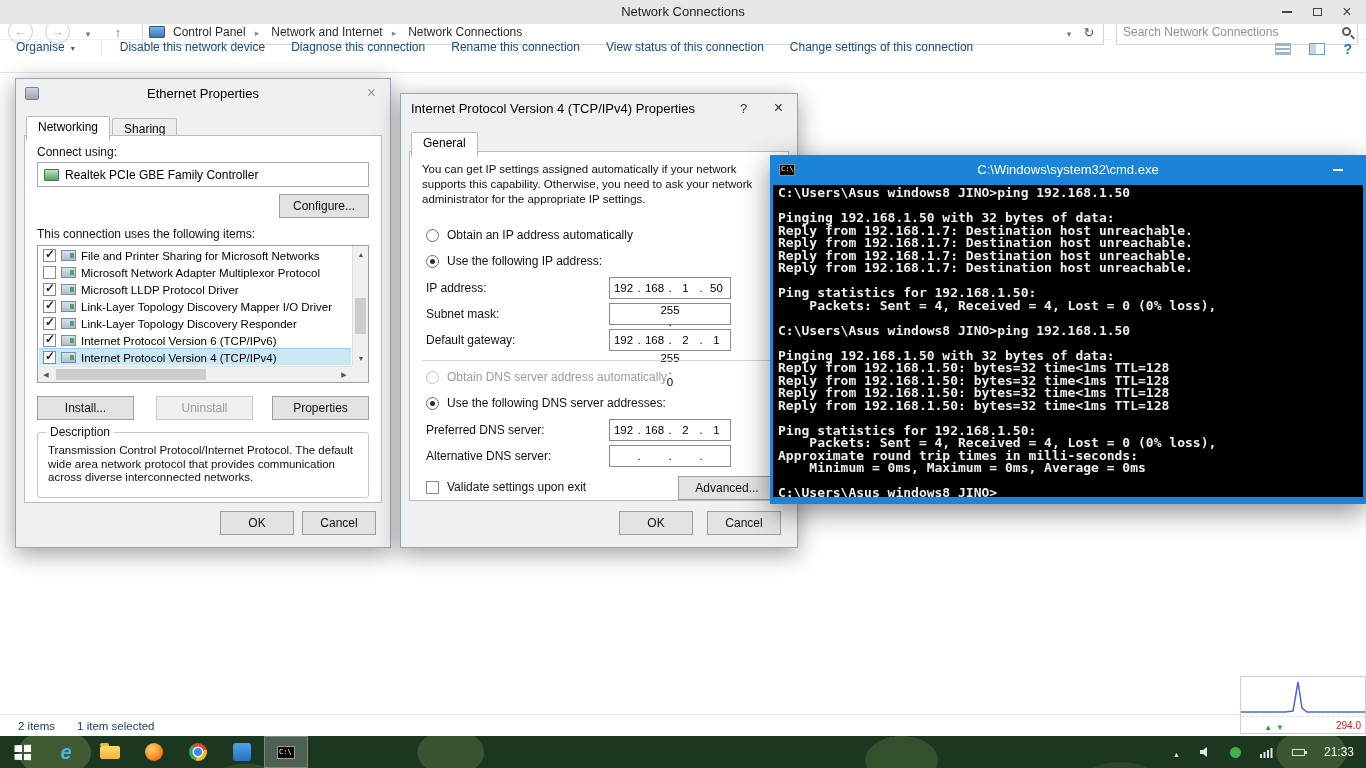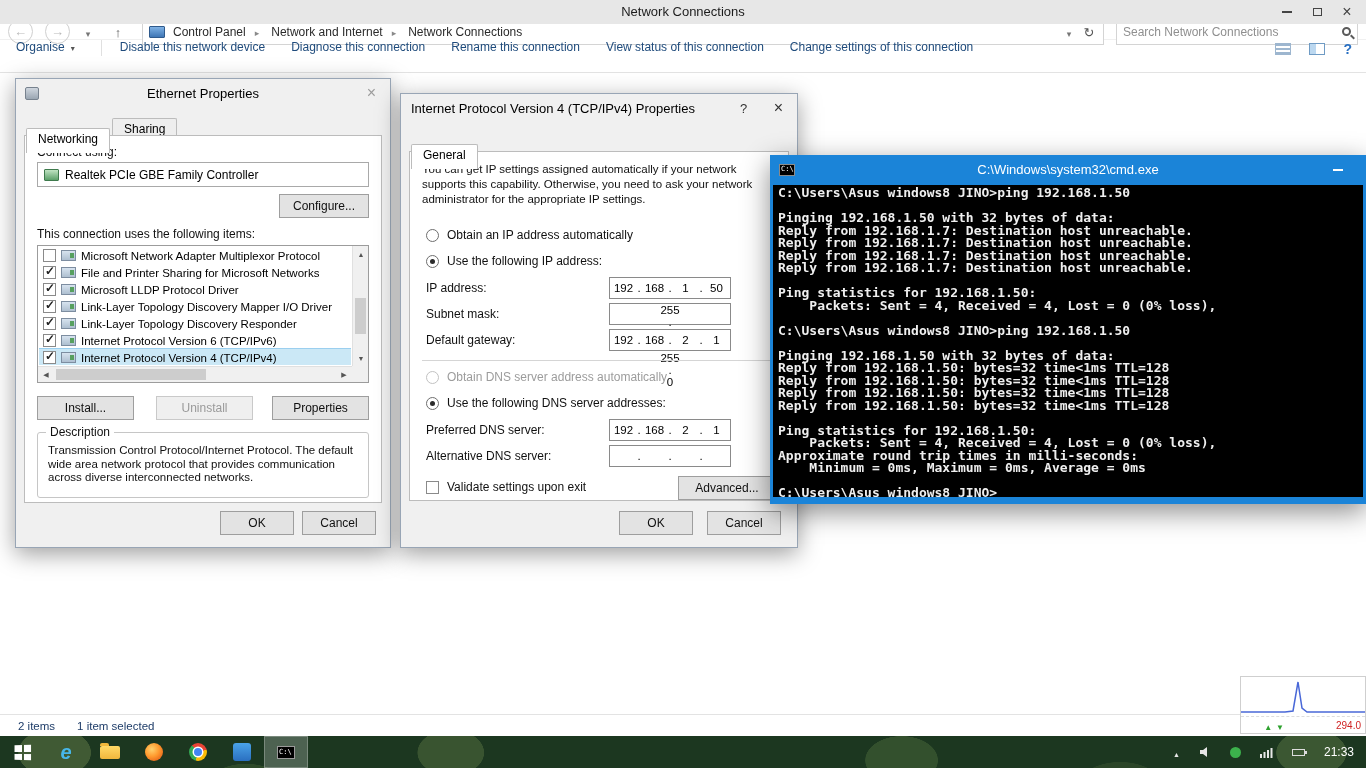--- a/index.html
+++ b/index.html
@@ -66,21 +66,21 @@
   .dlg-titlebar{height:30px;position:relative;}
   .dlg-title-c{position:absolute;left:0;right:0;text-align:center;line-height:30px;font-size:13px;color:#000;}
   .dlg-title-l{position:absolute;left:10px;right:72px;line-height:30px;font-size:13px;color:#000;white-space:nowrap;overflow:hidden;}
   .dlg-btn{position:absolute;top:2px;width:33px;height:24px;display:flex;align-items:center;justify-content:center;}
   .dlg-btn.x::before{content:"×";font-size:16px;color:#333;}
   .dlg-btn.x.dim::before{color:#9c9c9c;}
   .dlg-btn.q::before{content:"?";font-size:13px;color:#333;}
   .dev-ic{position:absolute;left:9px;top:8px;width:14px;height:13px;background:linear-gradient(#cfd6de,#9aa6b2);border:1px solid #77828e;border-radius:2px;}
   .tabs{position:absolute;left:10px;display:flex;}
   .tab{font-size:12px;padding:3px 11px 4px;border:1px solid #bcbcbc;border-bottom:none;background:#eee;margin-right:2px;margin-top:2px;border-radius:2px 2px 0 0;}
-  .tab.active{background:#fff;margin-top:12px;padding-bottom:7px;position:relative;z-index:3;}
+  .tab.active{background:#fff;margin-top:0;padding-bottom:7px;position:relative;z-index:3;}
   .page{position:absolute;left:8px;right:8px;background:#fff;border:1px solid #bcbcbc;z-index:2;}
   .btn{position:absolute;height:24px;display:flex;align-items:center;justify-content:center;font-size:12px;color:#111;background:#e3e3e3;border:1px solid #9e9e9e;}
   .btn.disabled{color:#9a9a9a;background:#efefef;border-color:#c9c9c9;}
   .lbl12{position:absolute;font-size:12px;color:#111;white-space:nowrap;}
 
   
   .eth{left:15px;top:78px;width:376px;height:470px;z-index:10;}
   .eth .tabs{top:37px;}
   .eth .page{top:56px;bottom:44px;}
   .adapterbox{position:absolute;left:12px;right:12px;top:26px;height:25px;border:1px solid #a9a9a9;background:#fff;display:flex;align-items:center;gap:6px;padding:0 6px;font-size:12px;}
@@ -249,28 +249,28 @@
     <div class="adapterbox">
       <span class="adp-ic"></span>
       <span>Realtek PCIe GBE Family Controller</span>
     </div>
     <span class="btn" style="top:58px;right:12px;width:90px;">Configure...</span>
     <span class="lbl12" style="left:12px;top:91px;">This connection uses the following items:</span>
 
     <div class="connlist">
       <div class="rows">
         <div class="conn-row">
+          <span class="cb on"></span>
+          <span class="nic"></span>
+          <span class="lbl">File and Printer Sharing for Microsoft Networks</span>
+        </div>
+        <div class="conn-row">
           <span class="cb"></span>
           <span class="nic"></span>
           <span class="lbl">Microsoft Network Adapter Multiplexor Protocol</span>
-        </div>
-        <div class="conn-row">
-          <span class="cb on"></span>
-          <span class="nic"></span>
-          <span class="lbl">File and Printer Sharing for Microsoft Networks</span>
         </div>
         <div class="conn-row">
           <span class="cb on"></span>
           <span class="nic"></span>
           <span class="lbl">Microsoft LLDP Protocol Driver</span>
         </div>
         <div class="conn-row">
           <span class="cb on"></span>
           <span class="nic"></span>
           <span class="lbl">Link-Layer Topology Discovery Mapper I/O Driver</span>

